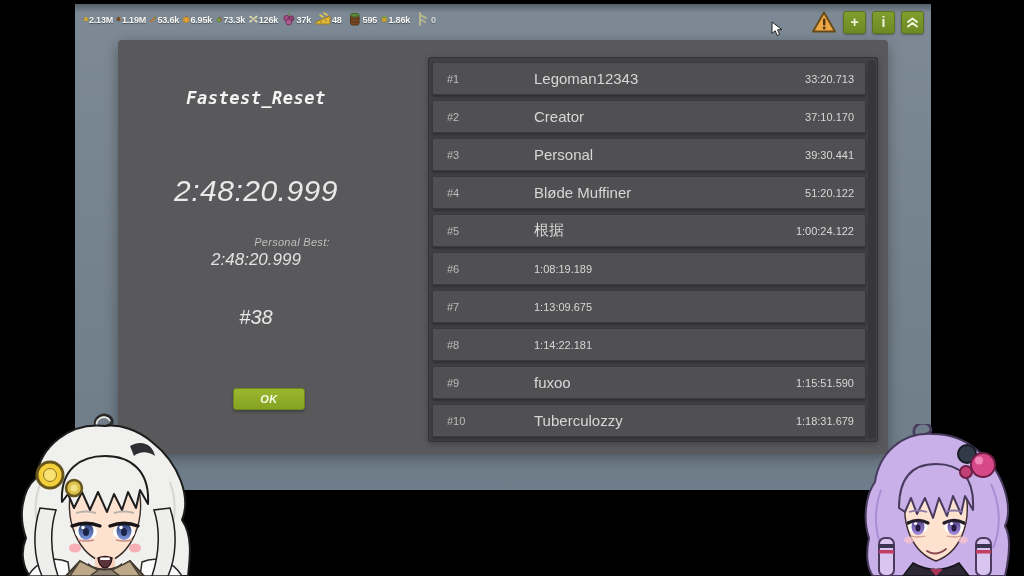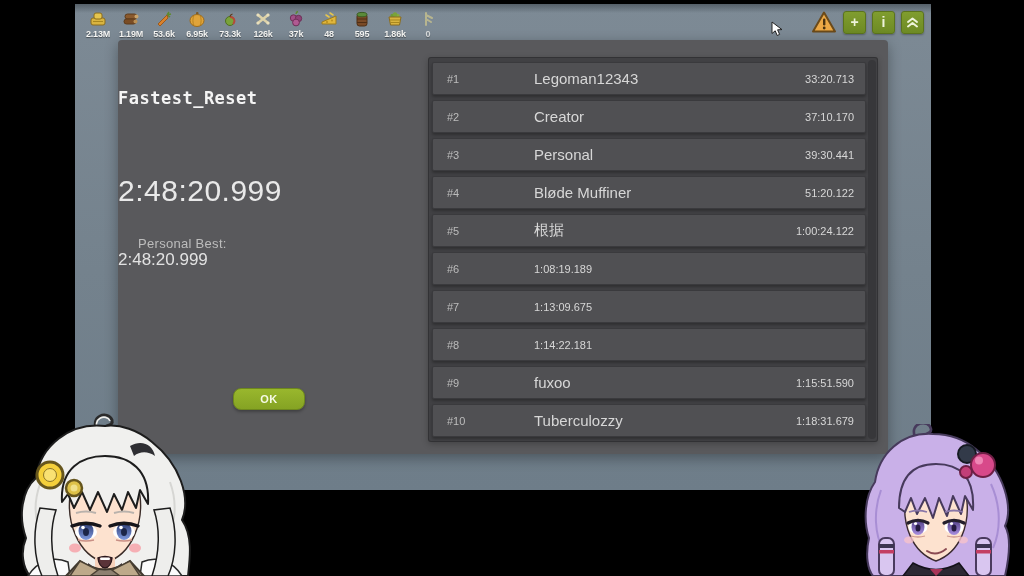--- a/index.html
+++ b/index.html
@@ -5,44 +5,44 @@
   html,body{margin:0;padding:0;background:#000;}
   .stage{position:relative;width:1024px;height:576px;background:#000;overflow:hidden;
          font-family:"Liberation Sans",sans-serif;-webkit-font-smoothing:antialiased;}
   .screen{position:absolute;left:75px;top:4px;width:856px;height:486px;
           background:linear-gradient(180deg,#7d8a95 0%,#74828d 55%,#6e7d89 100%);}
   .screen::before{content:"";position:absolute;left:0;top:0;right:0;height:9px;
           background:linear-gradient(rgba(18,24,30,.38),rgba(18,24,30,0));pointer-events:none;}
 
   
   .resources{position:absolute;left:8px;top:6px;display:flex;gap:3px;}
-  .res{width:30px;display:flex;flex-direction:column;align-items:center;}
+  .res{width:30px;display:flex;align-items:center;}
   .ricon{width:18px;height:18px;}
   .rval{font-size:9px;font-weight:bold;color:#f7f7f5;margin-top:1px;letter-spacing:-.2px;
         text-shadow:0 1px 1px rgba(0,0,0,.45);}
 
   
   .controls{position:absolute;right:7px;top:6px;display:flex;gap:6px;align-items:center;}
   .warn{width:26px;height:24px;}
   .gbtn{width:23px;height:23px;border-radius:3px;border:1px solid #5b741c;box-sizing:border-box;
         background:linear-gradient(#809d2f,#6d8a24);color:#eef3da;font-size:14px;font-weight:bold;
         display:flex;align-items:center;justify-content:center;box-shadow:0 1px 2px rgba(0,0,0,.3);}
 
   
   .dialog{position:absolute;left:43px;top:36px;width:770px;height:414px;background:#59595c;
           border-radius:4px;box-shadow:0 4px 14px rgba(0,0,0,.33);}
-  .leftcol{position:absolute;left:0;top:0;width:276px;height:100%;color:#e8e8e8;}
+  .leftcol{position:absolute;left:0;top:0;width:276px;height:100%;text-align:center;color:#e8e8e8;font-style:italic;}
   .title{position:absolute;left:0;top:48px;width:100%;font-family:"DejaVu Sans Mono",monospace;
          font-size:17px;font-weight:bold;color:#f4f4f4;letter-spacing:.5px;}
   .bigtime{position:absolute;left:0;top:134px;width:100%;font-size:30px;font-weight:400;
            color:#e9e9e9;letter-spacing:.5px;}
-  .sublabel{position:absolute;left:0;width:100%;font-size:13px;color:#bdbdbd;letter-spacing:.3px;padding-left:20px;}
+  .sublabel{position:absolute;left:16px;width:100%;font-size:11px;color:#bdbdbd;letter-spacing:.3px;padding-left:20px;}
   .pbv{position:absolute;left:0;top:210px;width:100%;font-size:17px;color:#e2e2e2;}
   .grv{position:absolute;left:0;top:266px;width:100%;font-size:20px;color:#e8e8e8;}
-  .okbtn{position:absolute;left:115px;top:348px;width:72px;height:22px;border-radius:8px;
+  .okbtn{position:absolute;left:115px;top:348px;width:72px;height:22px;border-radius:3px;
          background:linear-gradient(#99b72d,#85a323);border:1px solid #6e881d;box-sizing:border-box;
          color:#f6fae6;font-size:11px;font-weight:bold;display:flex;align-items:center;
          justify-content:center;letter-spacing:.5px;box-shadow:0 2px 3px rgba(0,0,0,.28);}
 
   
   .board{position:absolute;left:310px;top:17px;width:450px;height:385px;background:#414144;
          border-radius:3px;box-shadow:inset 0 0 0 1px rgba(0,0,0,.22),0 2px 6px rgba(0,0,0,.25);}
   .track{position:absolute;right:2px;top:3px;bottom:3px;width:8px;background:#37373a;border-radius:4px;}
   .rows{position:absolute;left:4px;top:5px;width:434px;}
   .row{height:33px;margin-bottom:5px;background:#505053;border:1px solid #3a3a3d;border-radius:2px;
@@ -171,20 +171,21 @@
         </svg>
       </div>
     </div>
 
     <div class="dialog">
       <div class="leftcol">
         <div class="title">Fastest_Reset</div>
         <div class="bigtime">2:48:20.999</div>
         <div class="sublabel" style="top:196px">Personal Best:</div>
         <div class="pbv">2:48:20.999</div>
+        <div class="grv">#38</div>
         <div class="okbtn">OK</div>
       </div>
 
       <div class="board">
         <div class="track"></div>
         <div class="rows">
           <div class="row">
             <span class="rank">#1</span>
             <span class="pname">Legoman12343</span>
             <span class="ptime">33:20.713</span>

